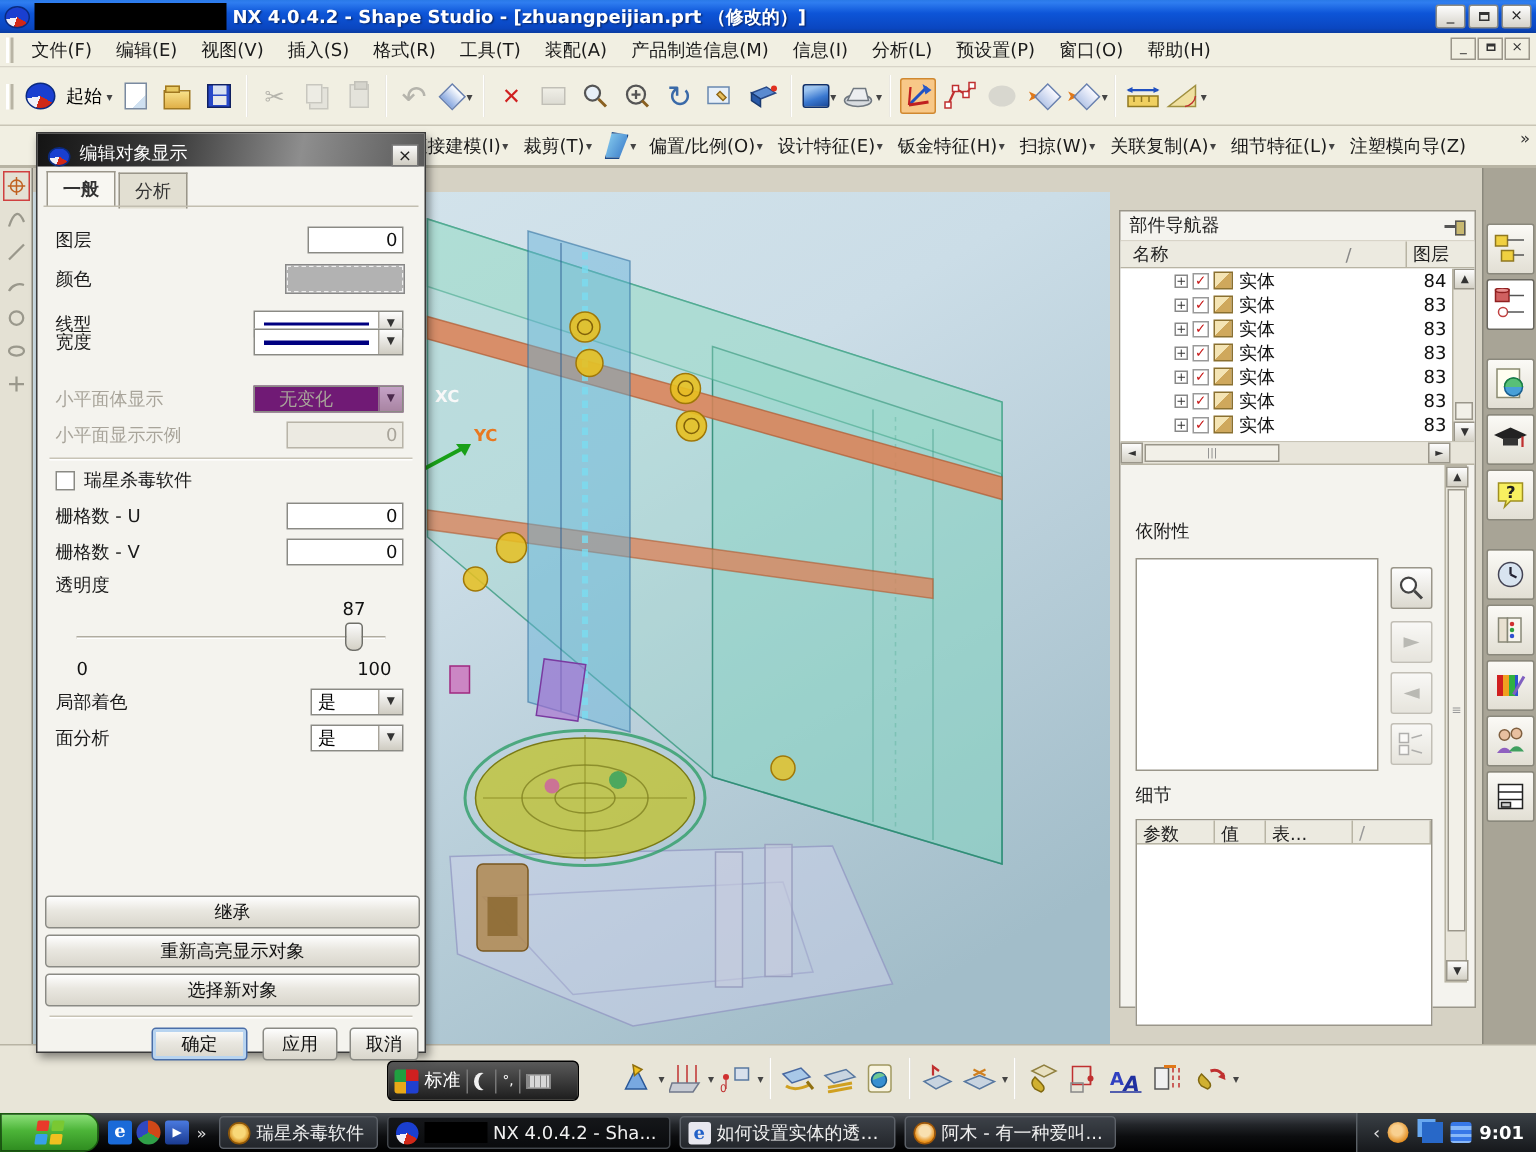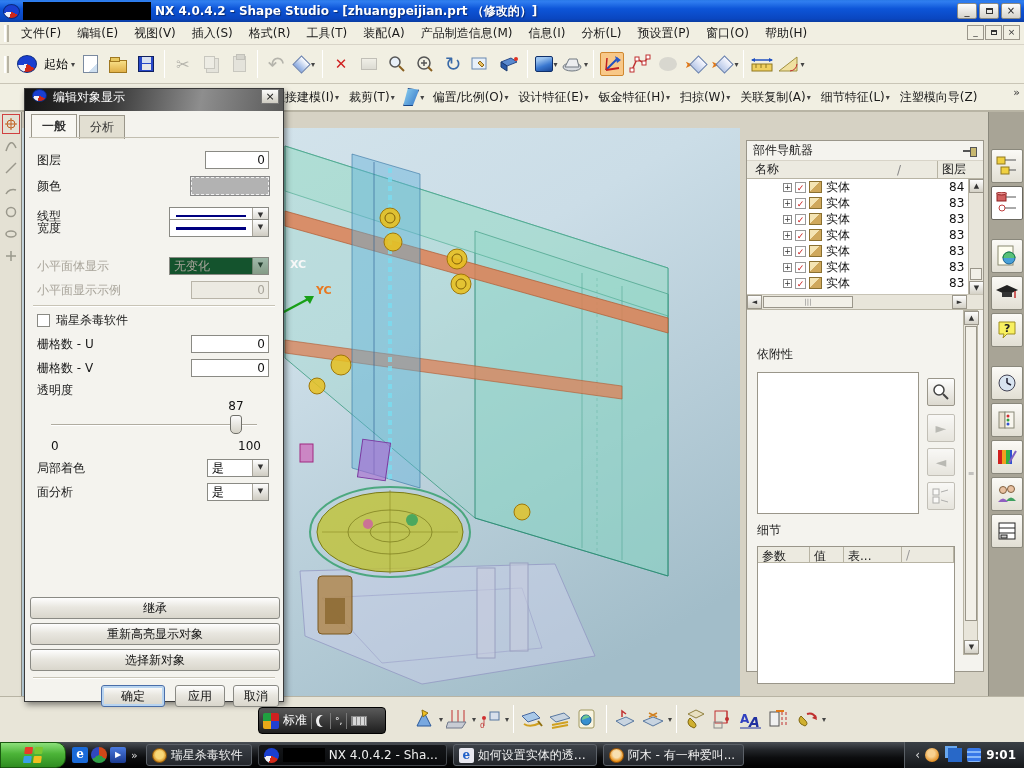--- a/index.html
+++ b/index.html
@@ -68,41 +68,41 @@
   .left-strip { position:absolute; left:0; top:0; width:22px; height:630px; background:#e4e1d4; border-right:1px solid #8a887c; }
   .ls-btn { width:18px; height:20px; margin:2px auto; display:flex; align-items:center; justify-content:center; color:#9a988c; font-size:11px; }
   .ls-btn.hot { border:1px solid #d04040; }
   .viewport { position:absolute; left:22px; top:16px; width:718px; height:680px; }
   .bottom-strip { position:absolute; left:0; top:584px; width:1024px; height:46px; background:#e8e5d8; border-top:1px solid #b8b4a4; }
 
   
   .dialog { position:absolute; left:24px; top:88px; width:260px; height:614px; background:#f4f3ee;
     border:1px solid #3a3a3a; box-shadow:2px 3px 6px rgba(0,0,0,.45); z-index:30; }
   .dlg-title { height:22px; background:linear-gradient(100deg,#141414 0%,#3c3c3c 35%,#8e8e8e 68%,#5a5a5a 100%);
-    display:flex; align-items:flex-start; color:#fff; padding:0 4px; }
+    display:flex; align-items:flex-end; color:#fff; padding:0 4px; }
   .dlg-title .nx-logo { width:15px; height:13px; }
   .dlg-title-text { margin-left:3px; font-size:12px; }
   .dlg-close { margin-left:auto; width:18px; height:15px; background:linear-gradient(#fbfbfb,#cfccc2);
     border:1px solid #777; text-align:center; line-height:13px; font-size:11px; color:#222; }
   .dlg-body { position:relative; height:590px; }
   .tabs { position:absolute; left:6px; top:4px; display:flex; }
   .tab { padding:3px 10px; border:1px solid #9a968a; border-bottom:none; background:#e2dfd2; margin-right:2px; color:#333;}
   .tab.active { background:#f8f7f2; position:relative; top:-1px; font-weight:bold;}
   .tab-line { position:absolute; left:4px; right:4px; top:26px; border-top:1px solid #c2beb0; }
   .drow { position:absolute; left:12px; right:12px; height:18px; display:flex; align-items:center; }
   .dlabel { color:#1a1a1a; }
   .dlabel.dis { color:#a8a49a; }
   .dinput { position:absolute; right:2px; width:64px; height:18px; background:#fff; border:1px solid #8a8a84;
     text-align:right; padding-right:3px; line-height:16px; color:#111; }
   .dinput.wide { width:78px; }
   .dinput.dis { background:#eceae2; color:#a8a49a; border-color:#b8b4a8;}
   .dswatch { position:absolute; right:2px; width:78px; height:18px; background:#b2b2b2; border:1px dashed #f0f0f0; outline:1px solid #888; }
   .ddrop { position:absolute; right:2px; width:100px; height:18px; background:#fff; border:1px solid #8a8a84; display:flex; align-items:center;}
   .ddrop.sm { width:62px; }
-  .ddrop.dis { background:#14532d; color:#a8a49a; }
+  .ddrop.dis { background:#701a75; color:#a8a49a;padding-left:12px; }
   .ddrop .line { flex:1; height:2px; background:#000080; margin:0 6px; }
   .ddrop .line.thick { height:3px; }
   .ddrop .val { flex:1; padding-left:4px; }
   .darrow { width:16px; height:16px; background:linear-gradient(#fdfdfd,#cfccc2); border-left:1px solid #a8a49a;
     font-size:7px; text-align:center; line-height:15px; color:#333; }
   .dsep { position:absolute; left:8px; right:8px; border-top:1px solid #c8c4b6; border-bottom:1px solid #fff; }
   .dcheck { width:13px; height:13px; background:#fff; border:1px solid #8a8a84; margin-right:6px; }
   .slider-track { position:absolute; left:14px; right:14px; top:9px; height:2px; background:#b0aca0; border-bottom:1px solid #fff;}
   .slider-handle { position:absolute; left:193px; top:0; width:12px; height:19px;
     background:linear-gradient(#fbfbfb,#d4d1c6); border:1px solid #70706a; border-radius:3px 3px 5px 5px; }

